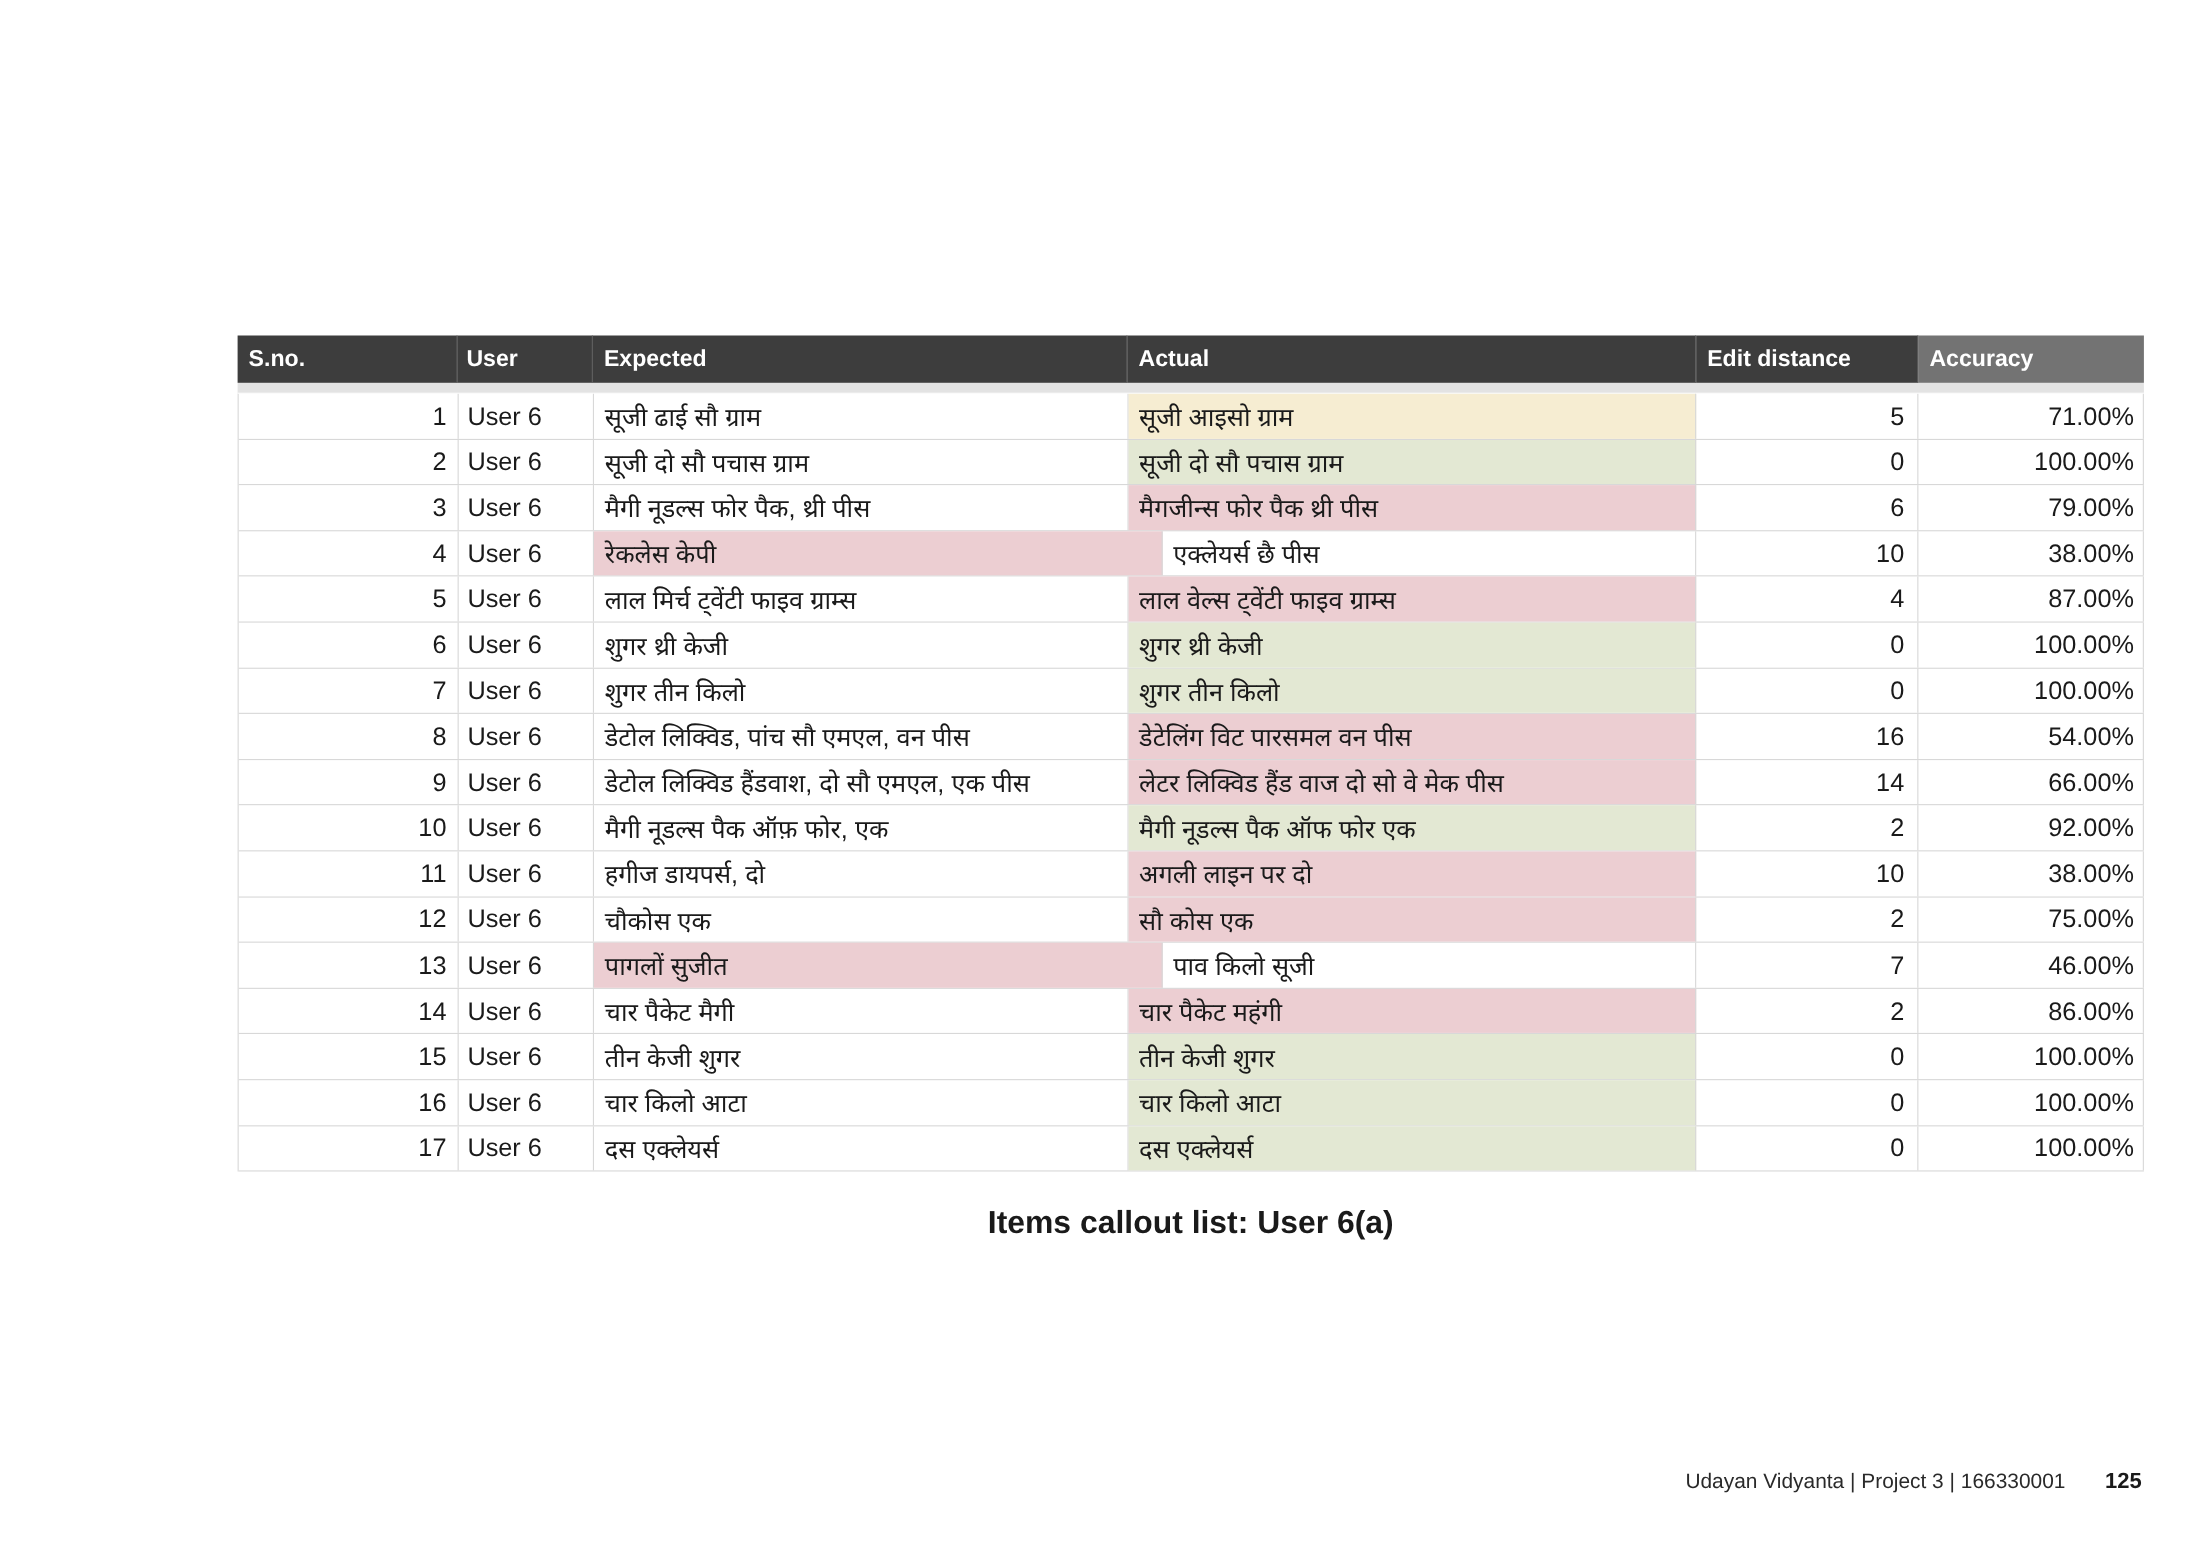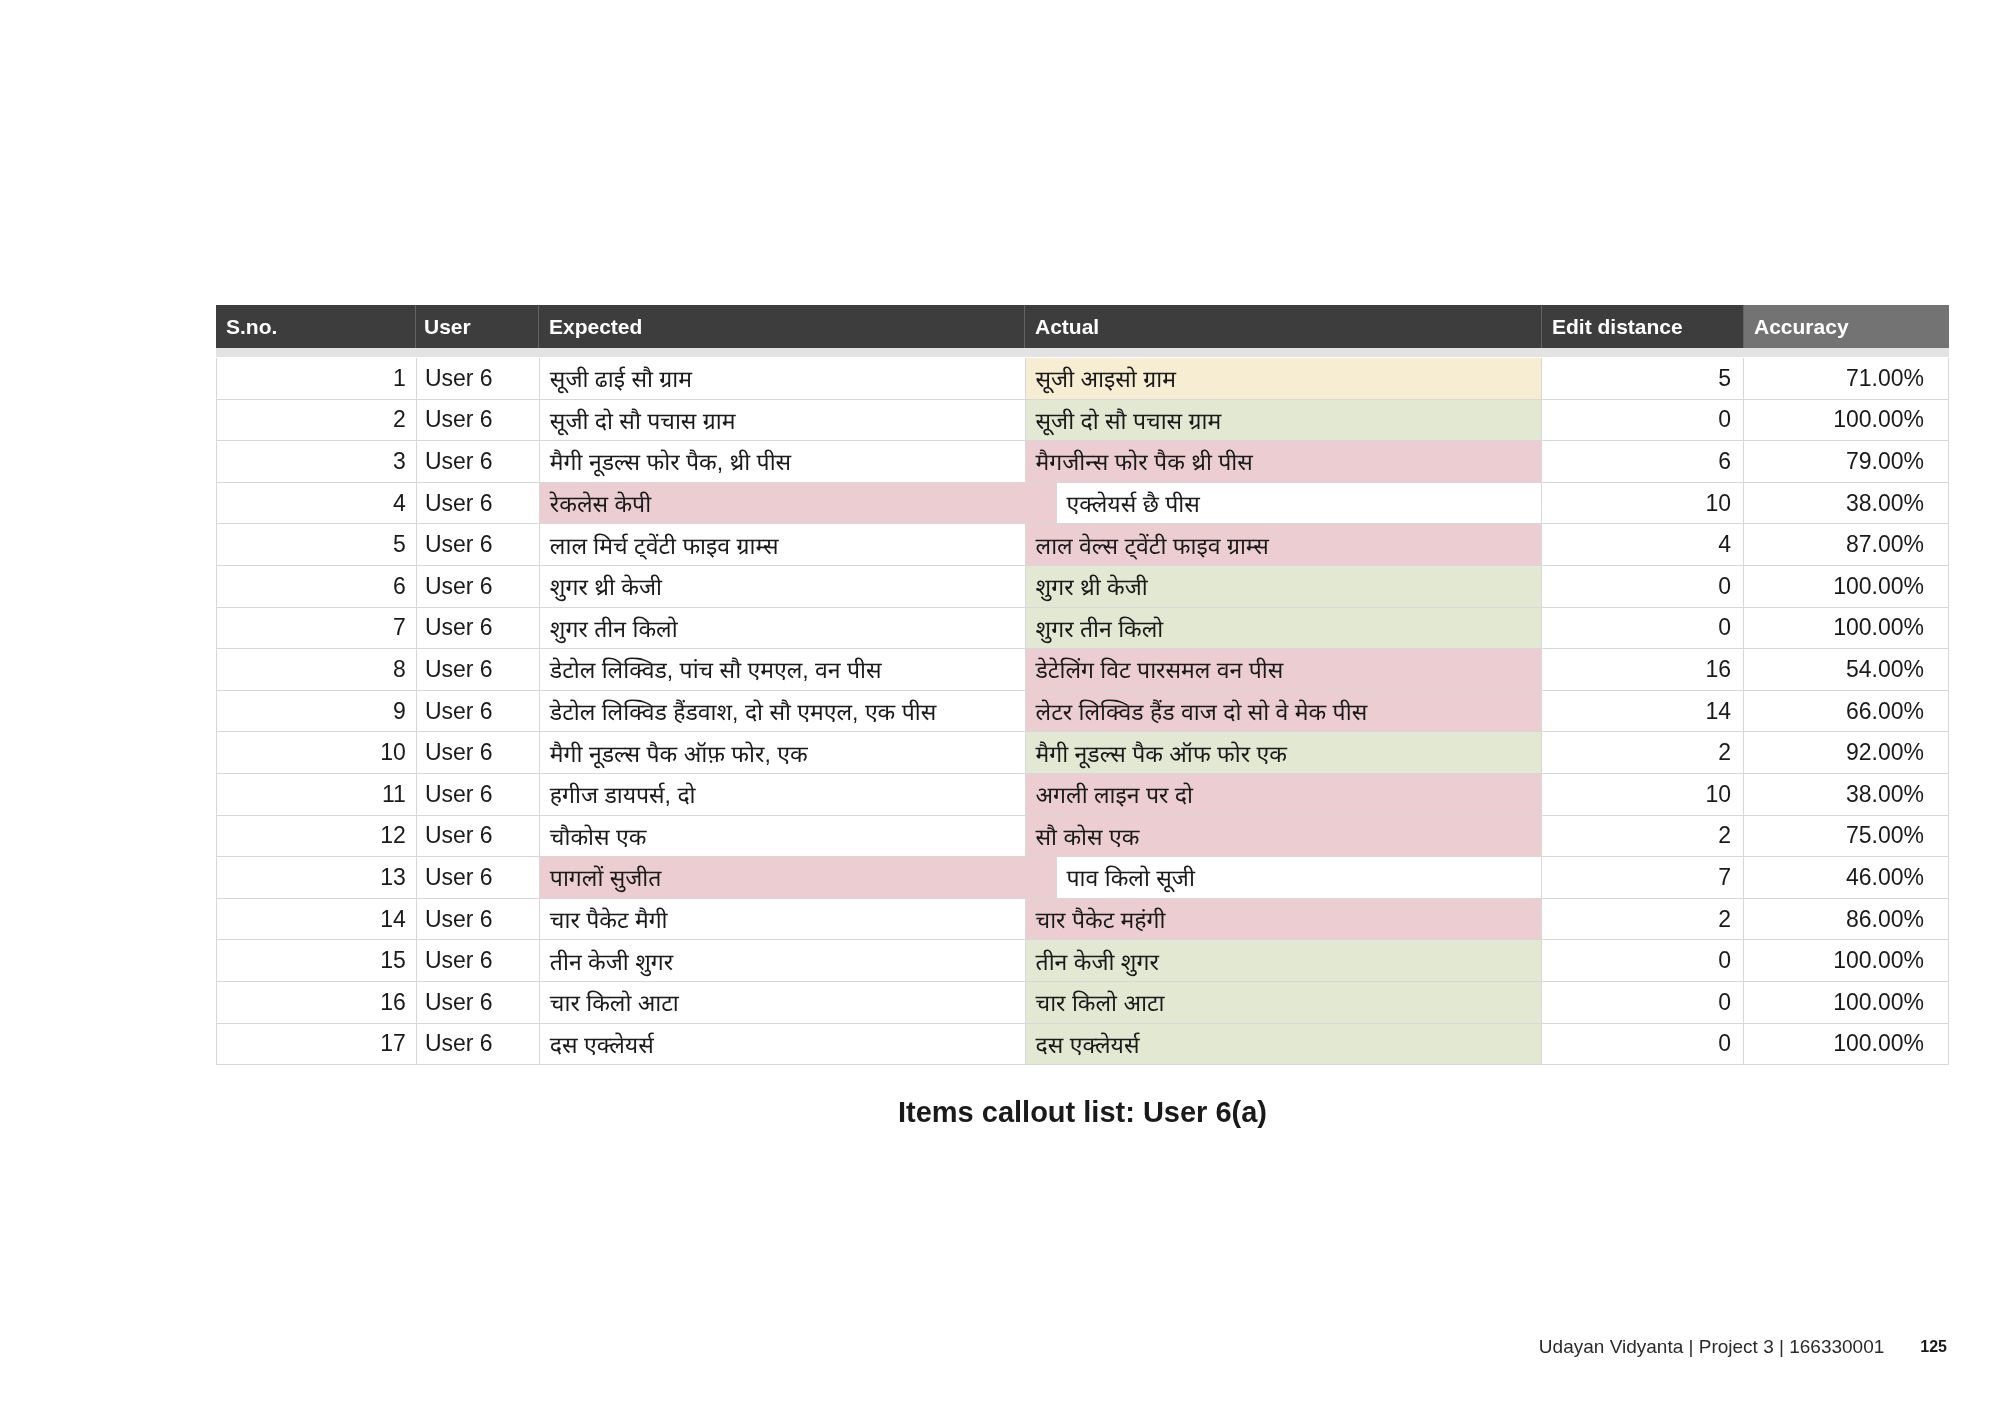--- a/index.html
+++ b/index.html
@@ -58,21 +58,21 @@
     font-size: 23px;
     color: #1a1a1a;
     white-space: nowrap;
     overflow: hidden;
   }
   .c-sno  { width: 200px; justify-content: flex-end;  padding-right: 10px; }
   .c-user { width: 123px; justify-content: flex-start; padding-left: 8px; }
   .c-exp  { width: 486px; justify-content: flex-start; padding-left: 10px; }
   .c-act  { width: 517px; justify-content: flex-start; padding-left: 10px; }
   .c-edit { width: 202px; justify-content: flex-end;  padding-right: 12px; }
-  .c-acc  { width: 205px; justify-content: flex-end;  padding-right: 24px; }
+  .c-acc  { width: 205px; justify-content: flex-end;  padding-right: 8px; }
 
   .th.c-sno, .th.c-edit, .th.c-acc { justify-content: flex-start; padding-left: 10px; padding-right: 0; }
   .th.c-user { padding-left: 8px; }
 
   .caption {
     position: absolute;
     left: 172px;
     top: 1096px;
     width: 1733px;
     text-align: center;
@@ -85,21 +85,21 @@
     top: 1336px;
     right: 97px;
     display: flex;
     align-items: center;
     gap: 36px;
     font-size: 19px;
     color: #2a2a2a;
   }
   .footer .pagenum {
     font-weight: bold;
-    font-size: 16px;
+    font-size: 20px;
     color: #1a1a1a;
   }
 </style>
 </head>
 <body>
 
 <div class="page">
 
   <div class="table">
     <div class="thead">

